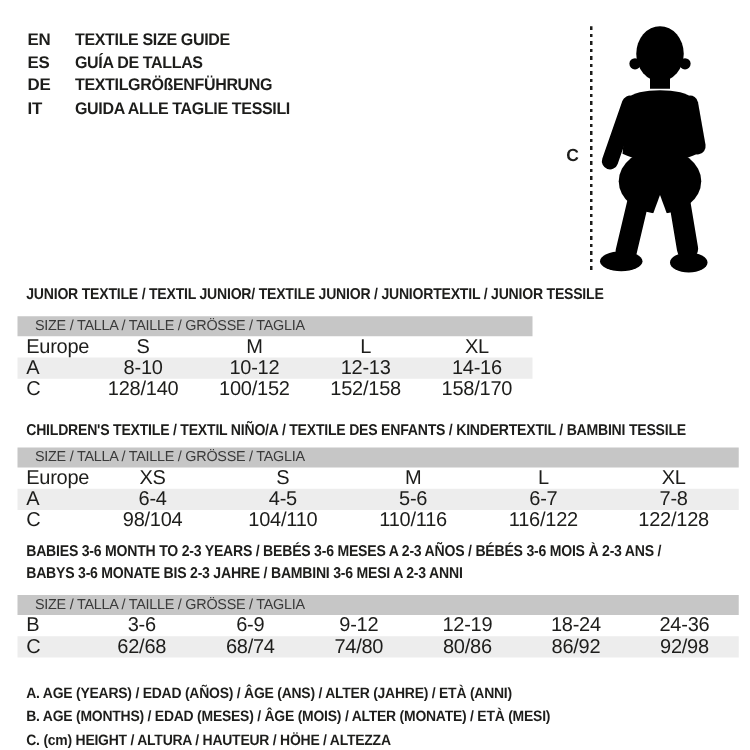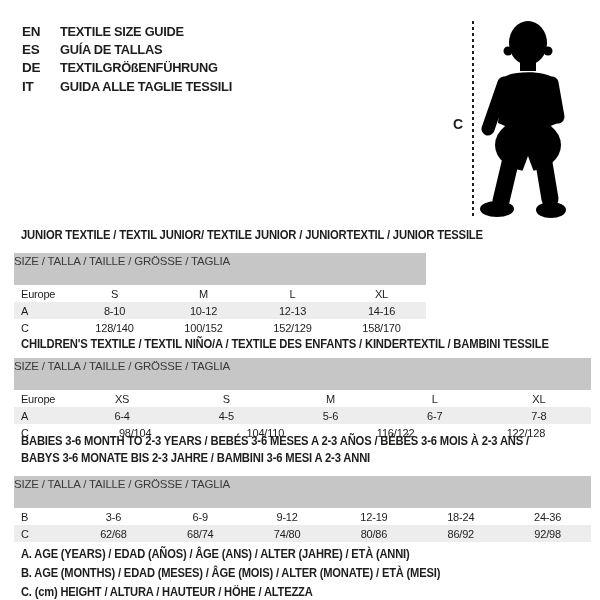--- a/index.html
+++ b/index.html
@@ -19,23 +19,23 @@
   .lang-label{font-weight:bold;font-size:13.5px;letter-spacing:-0.3px;white-space:nowrap;transform:scaleX(0.95);transform-origin:0 50%;}
   
   .dashline{position:absolute;left:472px;top:10px;width:2px;height:198px;
     background:repeating-linear-gradient(to bottom,var(--ink) 0 3px,transparent 3px 6px);}
   .figure-c{position:absolute;left:453px;top:105px;font-weight:bold;font-size:14px;}
   .baby{position:absolute;left:478px;top:4px;}
   
   .t-title{position:absolute;left:21px;font-weight:bold;font-size:12.5px;line-height:16.5px;
     white-space:pre;letter-spacing:-0.2px;transform:scaleX(0.9);transform-origin:0 0;}
   .tbl{position:absolute;left:14px;}
-  .t-bar{height:32px;background:var(--bar);font-size:11.5px;line-height:16px;padding-left:0;
+  .t-bar{height:16px;background:var(--bar);font-size:11.5px;line-height:16px;padding-left:14px;
     color:#3a3a3a;letter-spacing:-0.2px;white-space:nowrap;overflow:hidden;}
-  .t-row{display:flex;height:17px;align-items:center;font-size:11px;letter-spacing:-0.2px;justify-content:flex-end;}
+  .t-row{display:flex;height:17px;align-items:center;font-size:16px;letter-spacing:-0.2px;}
   .t-row.shaded{background:var(--shade);}
   .t-label{width:56px;padding-left:7px;box-sizing:border-box;}
   .t-cell{flex:1;text-align:center;}
   
   .legend{position:absolute;left:21px;top:534px;}
   .legend-line{font-weight:bold;font-size:12px;line-height:19px;white-space:pre;
     letter-spacing:-0.2px;transform:scaleX(0.93);transform-origin:0 0;}
 </style>
 </head>
 <body>
@@ -104,21 +104,21 @@
           <span class="t-label">A</span>
           <span class="t-cell">8-10</span>
           <span class="t-cell">10-12</span>
           <span class="t-cell">12-13</span>
           <span class="t-cell">14-16</span>
         </div>
         <div class="t-row">
           <span class="t-label">C</span>
           <span class="t-cell">128/140</span>
           <span class="t-cell">100/152</span>
-          <span class="t-cell">152/129</span>
+          <span class="t-cell">152/158</span>
           <span class="t-cell">158/170</span>
         </div>
       </div>
       <div class="t-title" style="top: 325px;">CHILDREN'S TEXTILE / TEXTIL NIÑO/A / TEXTILE DES ENFANTS / KINDERTEXTIL / BAMBINI TESSILE</div>
       <div class="tbl" style="top: 347px; width: 577px;">
         <div class="t-bar">SIZE / TALLA / TAILLE / GRÖSSE / TAGLIA</div>
         <div class="t-row">
           <span class="t-label">Europe</span>
           <span class="t-cell">XS</span>
           <span class="t-cell">S</span>
@@ -131,20 +131,21 @@
           <span class="t-cell">6-4</span>
           <span class="t-cell">4-5</span>
           <span class="t-cell">5-6</span>
           <span class="t-cell">6-7</span>
           <span class="t-cell">7-8</span>
         </div>
         <div class="t-row">
           <span class="t-label">C</span>
           <span class="t-cell">98/104</span>
           <span class="t-cell">104/110</span>
+          <span class="t-cell">110/116</span>
           <span class="t-cell">116/122</span>
           <span class="t-cell">122/128</span>
         </div>
       </div>
       <div class="t-title" style="top: 422px;">BABIES 3-6 MONTH TO 2-3 YEARS / BEBÉS 3-6 MESES A 2-3 AÑOS / BÉBÉS 3-6 MOIS À 2-3 ANS /
 BABYS 3-6 MONATE BIS 2-3 JAHRE / BAMBINI 3-6 MESI A 2-3 ANNI</div>
       <div class="tbl" style="top: 465px; width: 577px;">
         <div class="t-bar">SIZE / TALLA / TAILLE / GRÖSSE / TAGLIA</div>
         <div class="t-row">
           <span class="t-label">B</span>

